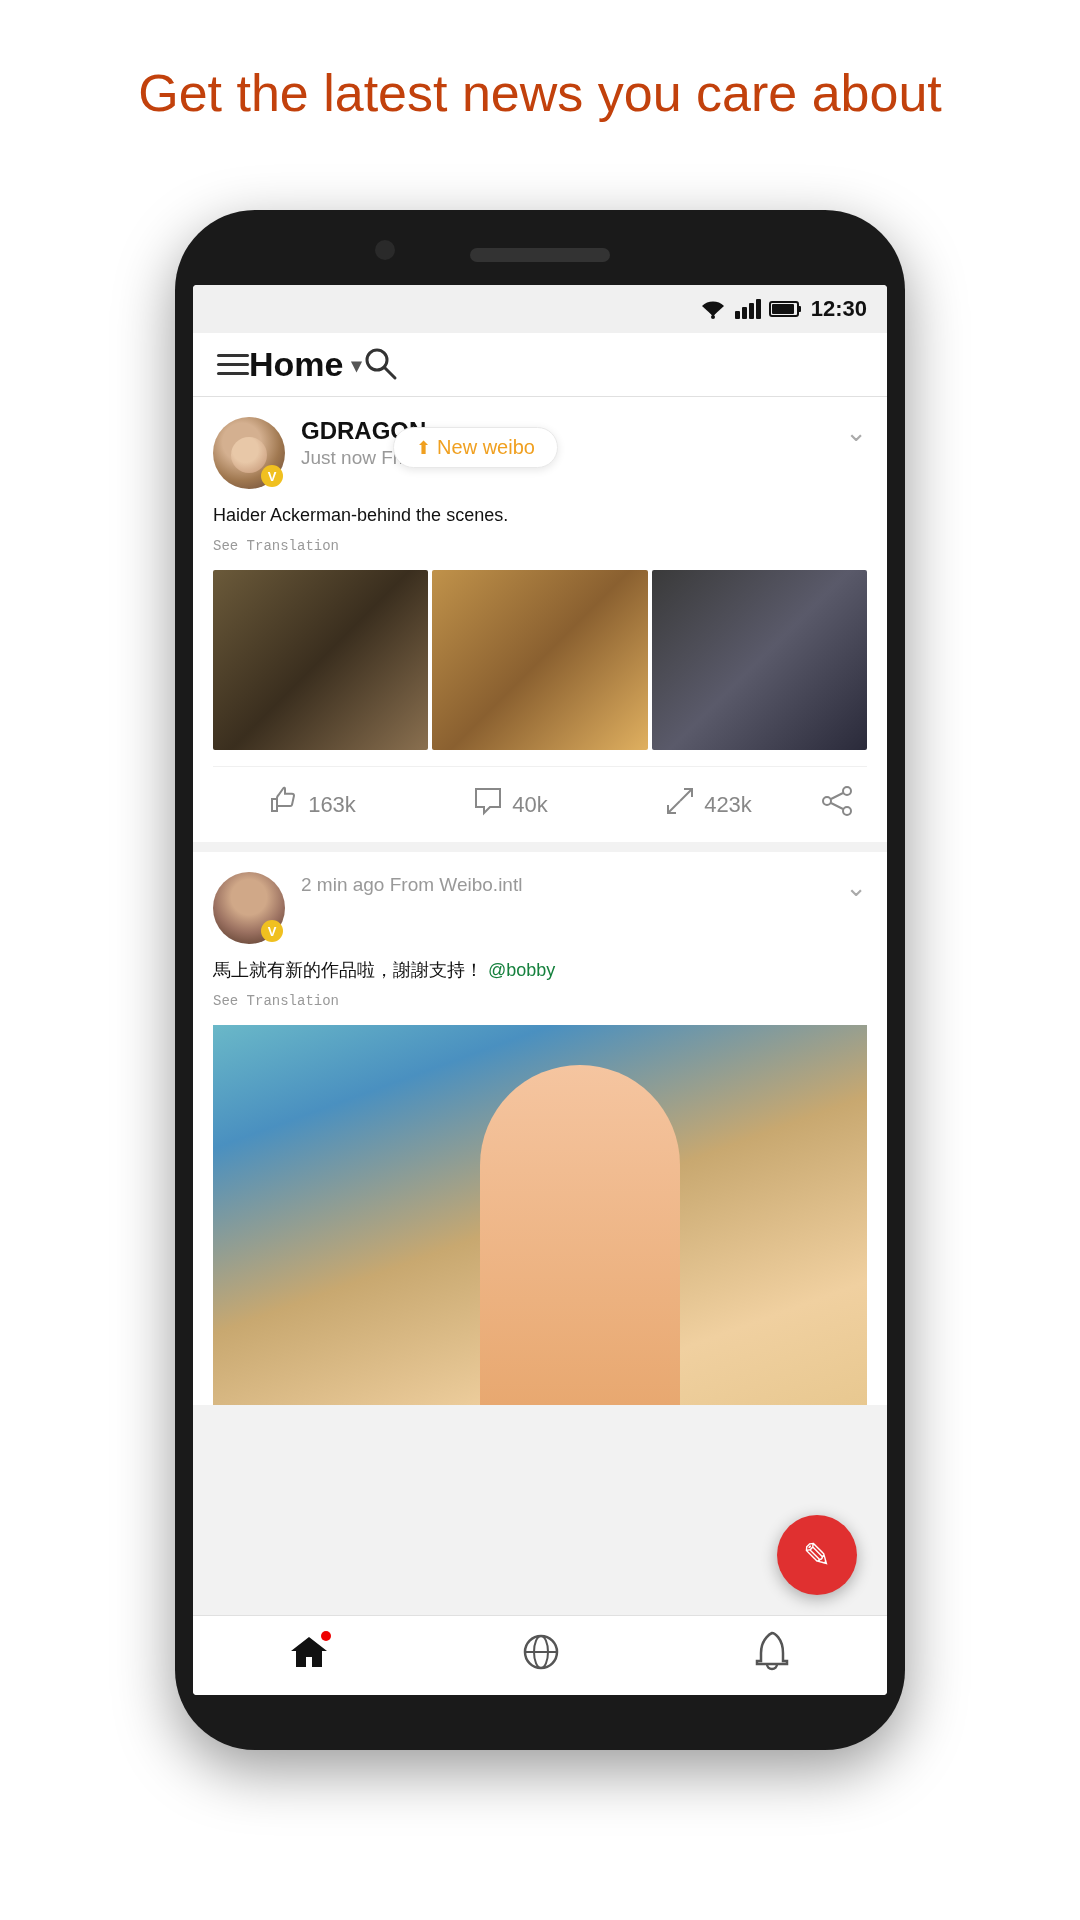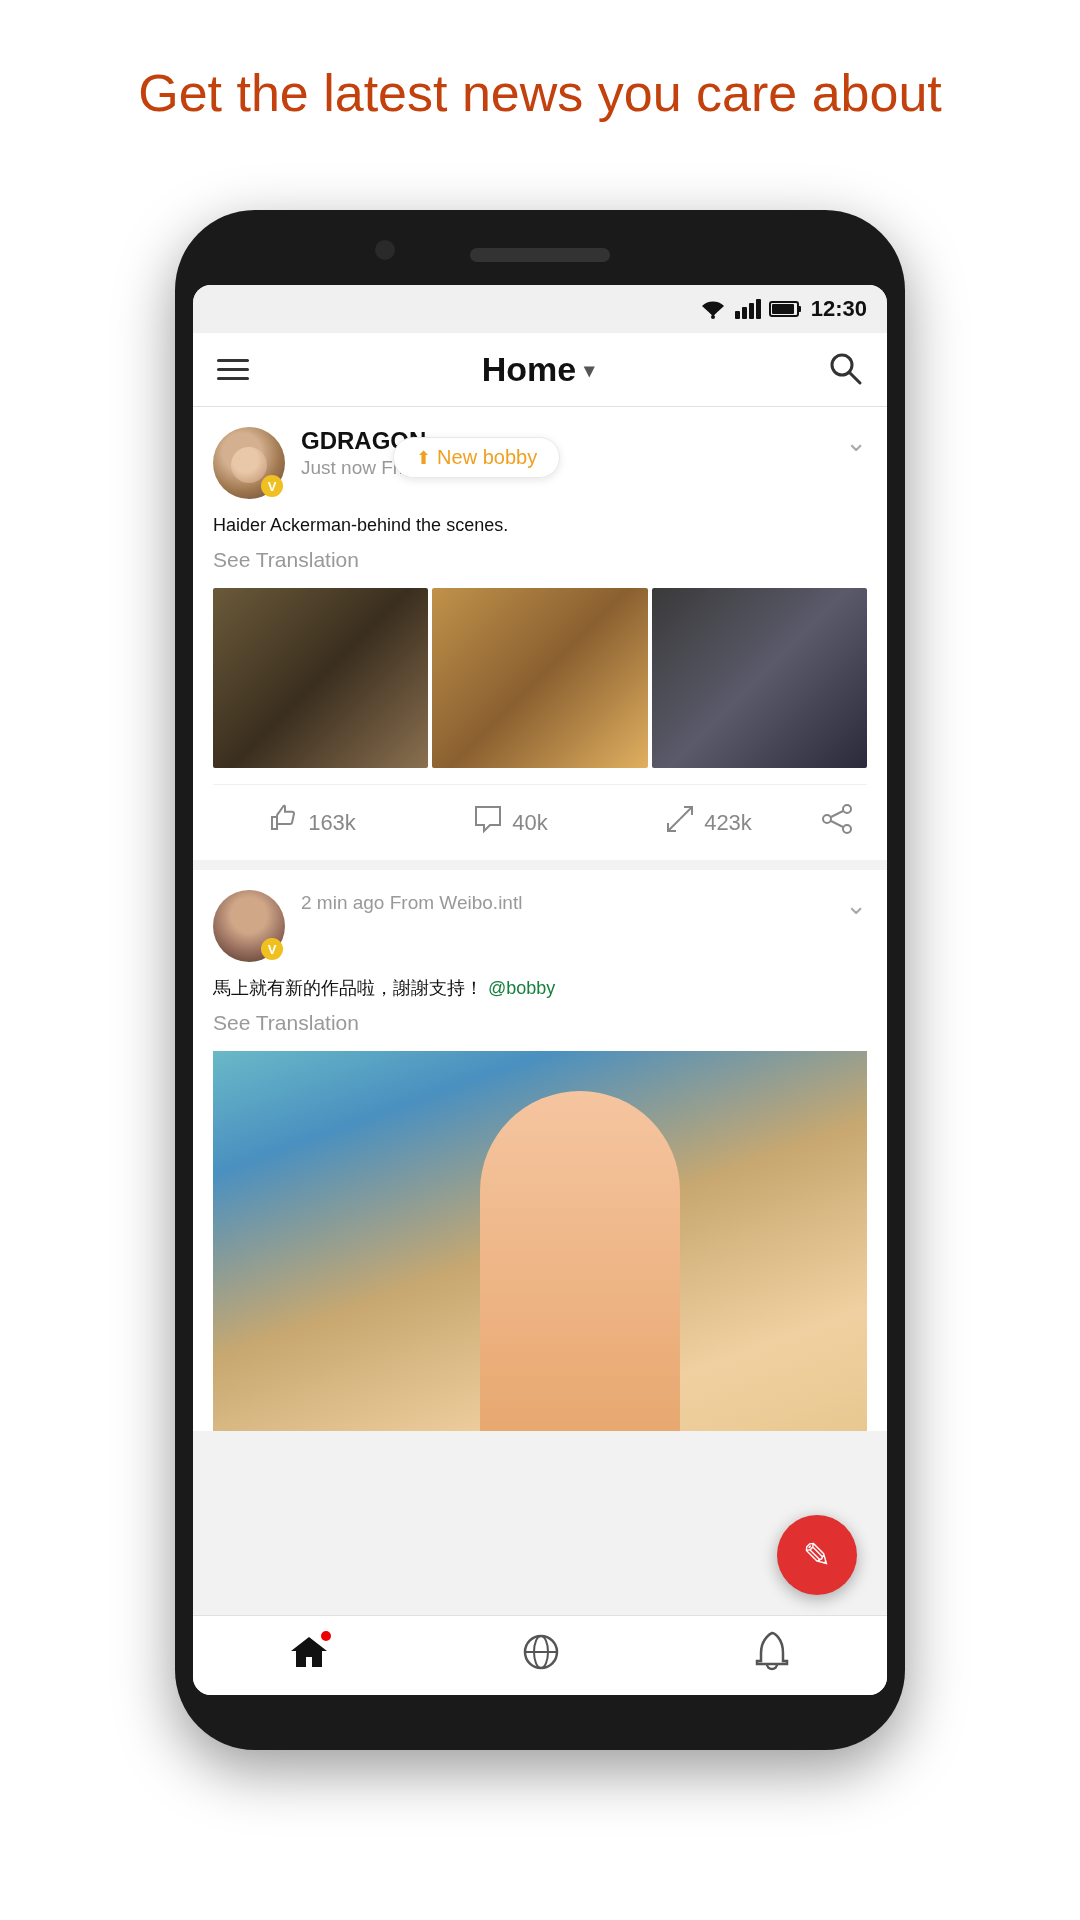--- a/index.html
+++ b/index.html
@@ -58,21 +58,21 @@
     }
 
     
     .screen {
       position: absolute;
       top: 75px;
       left: 18px;
       right: 18px;
       bottom: 55px;
       background: #f2f2f2;
-      border-radius: 18px;
+      border-radius: 4px;
       overflow: hidden;
     }
 
     
     .status-bar {
       height: 48px;
       background: #f0f0f0;
       display: flex;
       align-items: center;
       justify-content: flex-end;
@@ -85,25 +85,25 @@
       gap: 8px;
     }
     .status-time {
       font-size: 22px;
       font-weight: 600;
       color: #111;
     }
 
     
     .nav-bar {
-      height: 74px;
+      height: 64px;
       background: #fff;
       display: flex;
       align-items: center;
-      justify-content: space-between;
+      justify-content: flex-start;
       padding: 0 24px;
       border-bottom: 1px solid #e0e0e0;
     }
     .hamburger {
       display: flex;
       flex-direction: column;
       gap: 6px;
       cursor: pointer;
     }
     .hamburger span {
@@ -223,24 +223,25 @@
     }
 
     
     .post-text {
       font-size: 18px;
       color: #111;
       line-height: 1.4;
       margin-bottom: 10px;
     }
     .see-translation {
-      font-size: 21px;
+      font-size: 14px;
       color: #999;
       margin-bottom: 16px;
       cursor: pointer;
+      font-family: Liberation Mono, monospace;
     }
 
     
     .image-grid-3 {
       display: grid;
       grid-template-columns: 1fr 1fr 1fr;
       gap: 4px;
       margin-bottom: 16px;
     }
     .img-placeholder {
@@ -470,21 +471,21 @@
             <div class="post-meta">
               <div class="post-username">GDRAGON</div>
               <div class="post-subinfo">
                 <span>Just now</span>
                 <span> Fr...</span>
               </div>
             </div>
 
             <div class="new-weibo-pill">
               <span class="new-weibo-arrow">⬆</span>
-              <span>New bobby</span>
+              <span>New weibo</span>
             </div>
             <div class="post-chevron">⌄</div>
           </div>
 
           <div class="post-text">Haider Ackerman-behind the scenes.</div>
           <div class="see-translation">See Translation</div>
 
           <div class="image-grid-3">
             <div class="img-placeholder img-1"></div>
             <div class="img-placeholder img-2"></div>

